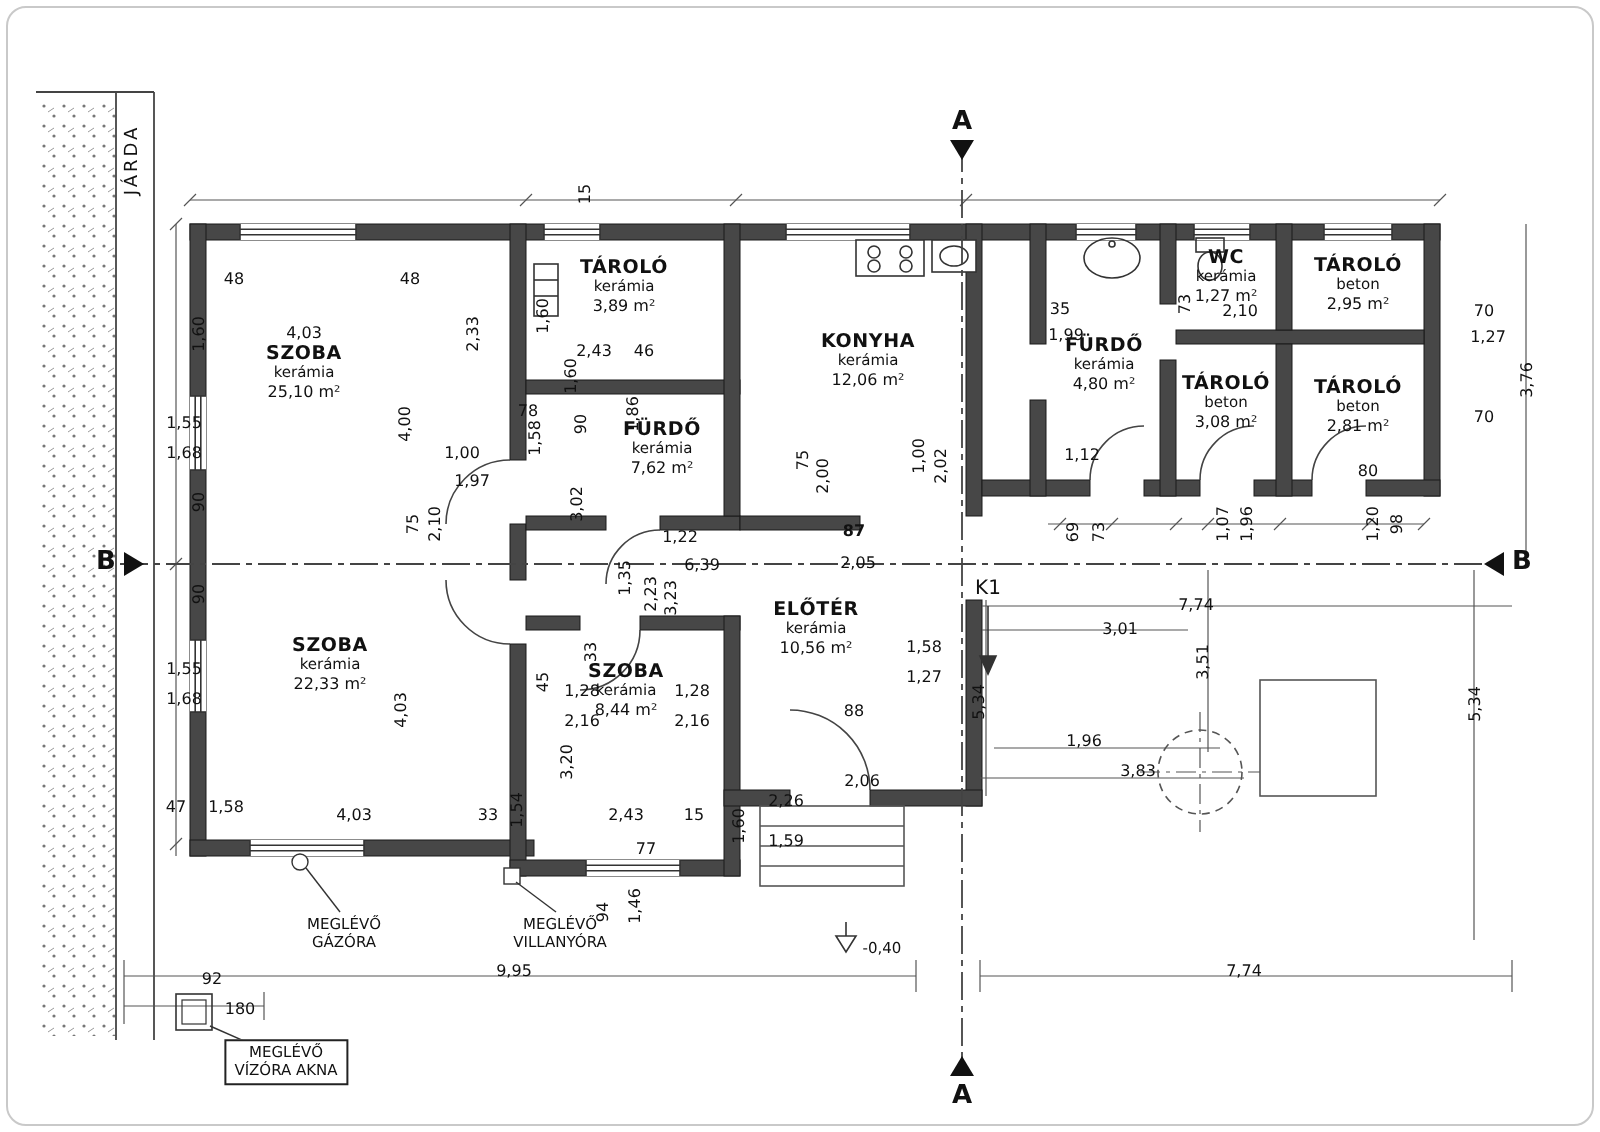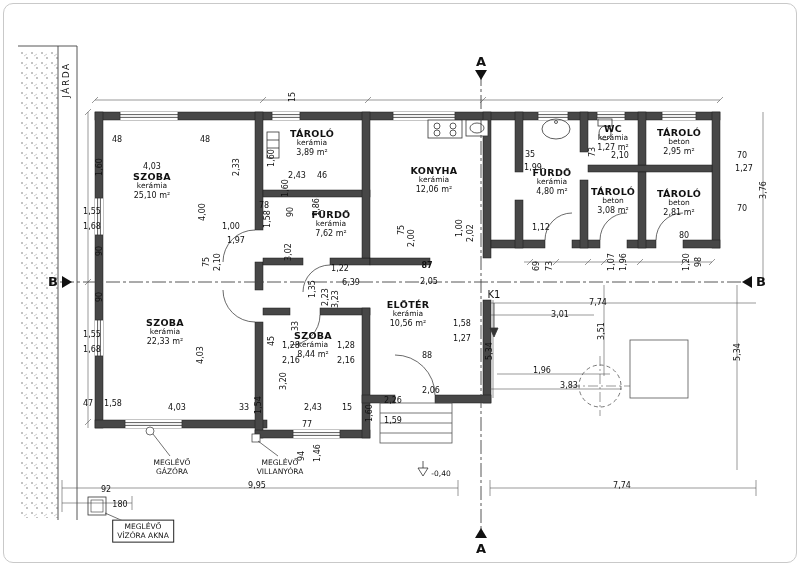--- a/index.html
+++ b/index.html
@@ -335,21 +335,21 @@
       <div class="dim" style="left: 92px; top: 335px;">1,55</div>
       <div class="dim" style="left: 92px; top: 350px;">1,68</div>
       <div class="dim rot" style="left: 201px; top: 355px;">4,03</div>
       <div class="dim" style="left: 88px; top: 404px;">47</div>
       <div class="dim" style="left: 113px; top: 404px;">1,58</div>
       <div class="dim" style="left: 177px; top: 408px;">4,03</div>
       <div class="dim" style="left: 244px; top: 408px;">33</div>
       <div class="dim rot" style="left: 259px; top: 405px;">1,54</div>
       <div class="dim" style="left: 313px; top: 408px;">2,43</div>
       <div class="dim" style="left: 347px; top: 408px;">15</div>
-      <div class="dim" style="left: 307px; top: 425px;">77</div>
+      <div class="dim" style="left: 323px; top: 425px;">77</div>
       <div class="dim rot" style="left: 370px; top: 413px;">1,60</div>
       <div class="dim" style="left: 393px; top: 401px;">2,26</div>
       <div class="dim" style="left: 393px; top: 421px;">1,59</div>
       <div class="dim rot" style="left: 302px; top: 456px;">94</div>
       <div class="dim rot" style="left: 318px; top: 453px;">1,46</div>
       <div class="dim" style="left: 257px; top: 486px;">9,95</div>
       <div class="dim" style="left: 106px; top: 490px;">92</div>
       <div class="dim" style="left: 120px; top: 505px;">180</div>
       <div class="dim" style="left: 622px; top: 486px;">7,74</div>
       <div class="room" style="left: 152px; top: 186px;">

